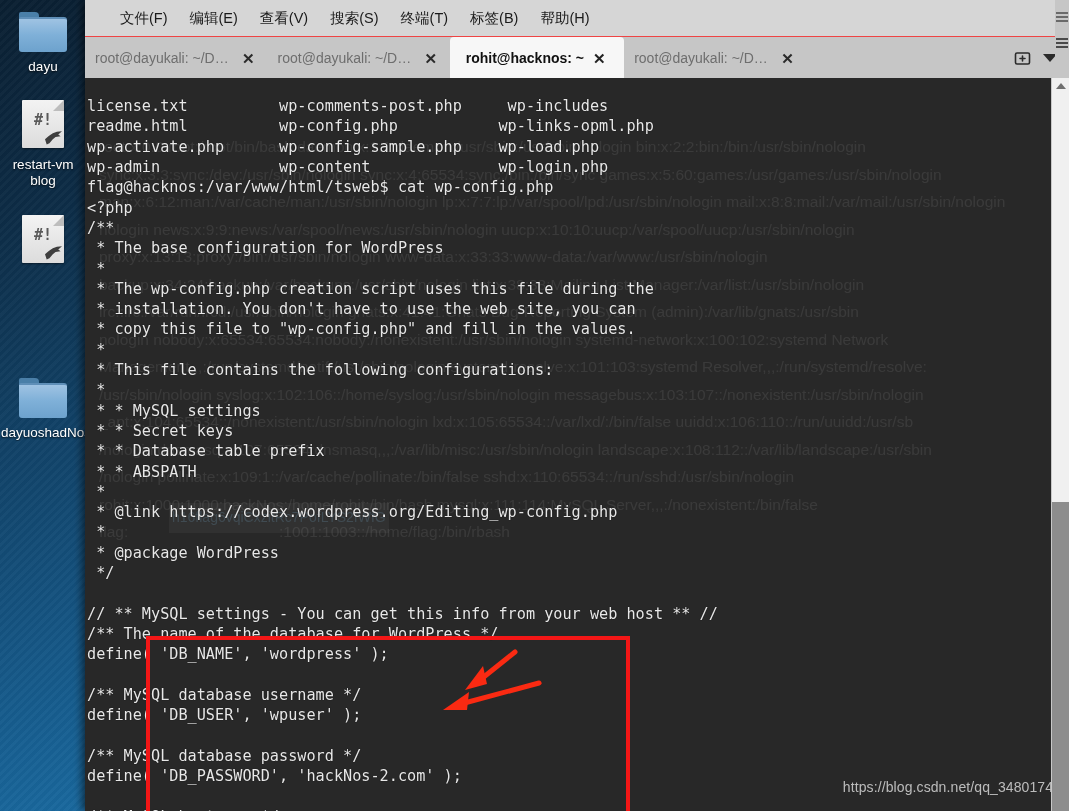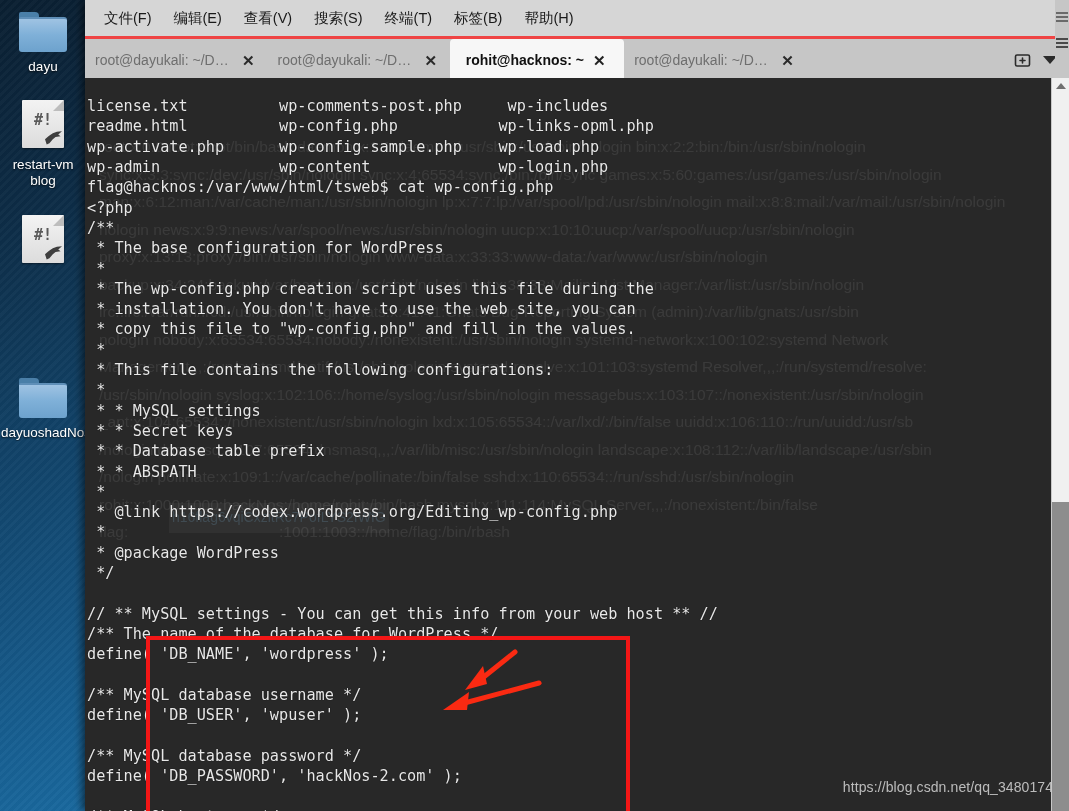--- a/index.html
+++ b/index.html
@@ -62,22 +62,22 @@
     clip-path:polygon(0% 62%,22% 40%,46% 22%,70% 12%,100% 8%,78% 30%,92% 42%,62% 46%,46% 62%,26% 88%,10% 96%);
   }
 
   
   #terminal{
     position:absolute;left:85px;top:0;width:984px;height:811px;
     box-shadow:-3px 0 8px rgba(0,0,0,.55);
   }
   #menubar{
     height:36px;background:#d6d6d6;
-    display:flex;align-items:center;padding-left:8px;
-    border-bottom:3px solid #ef4444;
+    display:flex;align-items:center;padding-left:24px;
+    border-bottom:1px solid #ef4444;
   }
   .menu-item{
     font-size:14.5px;color:#1a1a1a;padding:4px 11px;cursor:default;white-space:nowrap;
   }
 
   #tabbar{
     height:42px;background:#c6c6c6;display:flex;align-items:flex-end;
     position:relative;
   }
   .tab{

